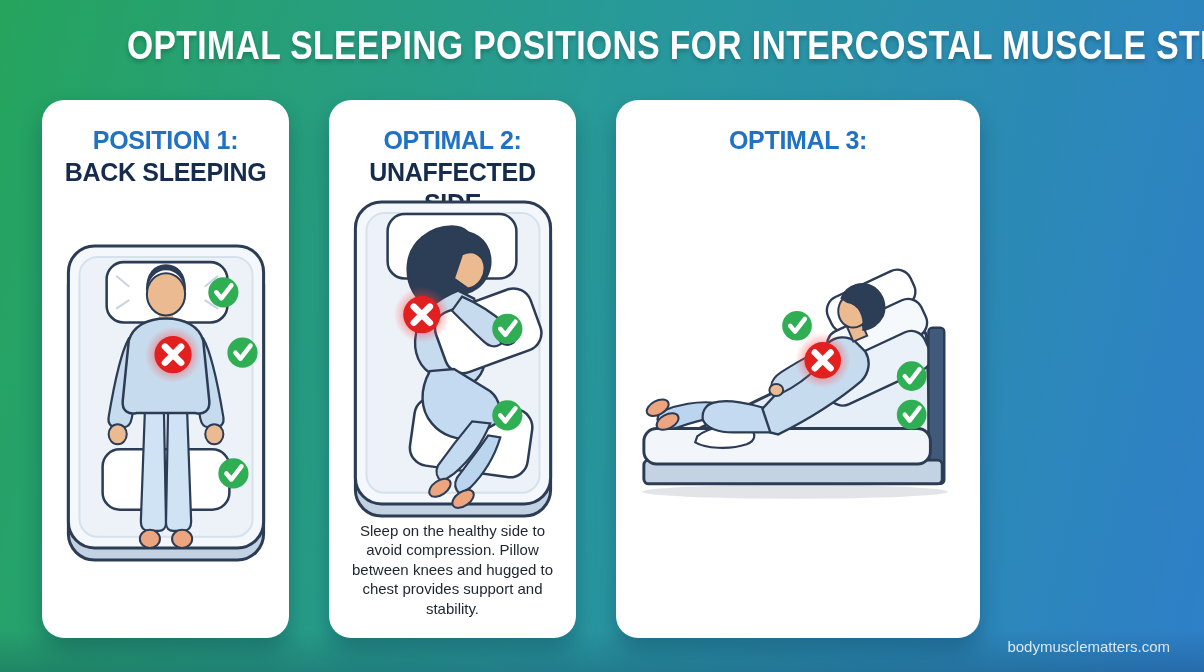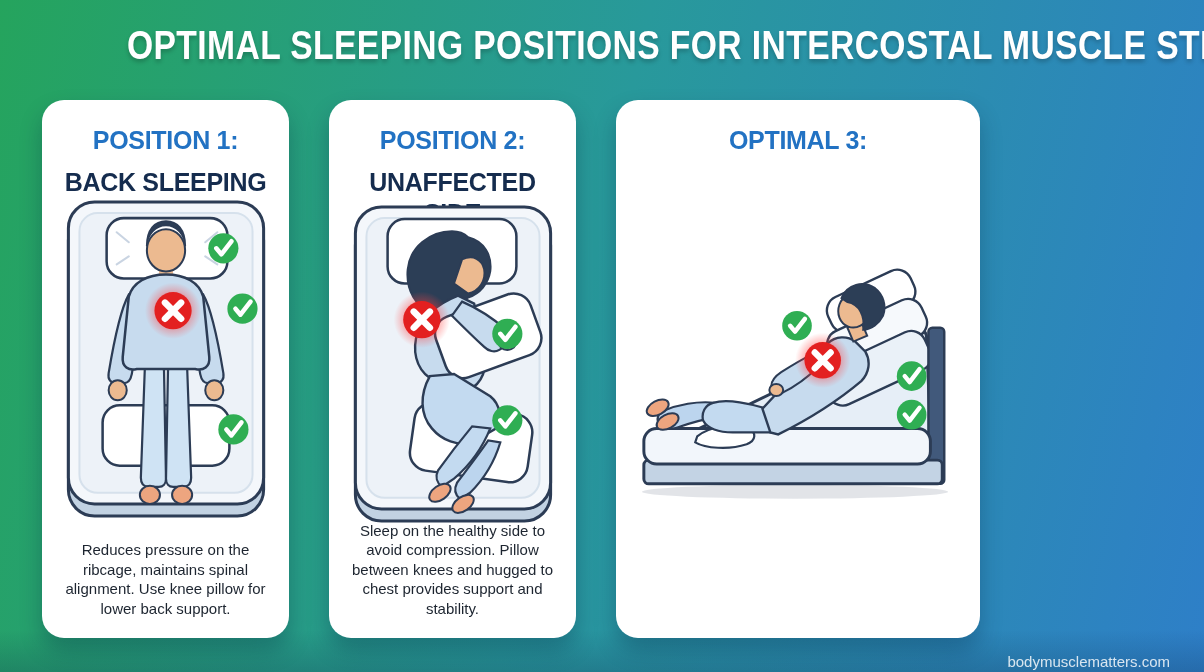--- a/index.html
+++ b/index.html
@@ -18,24 +18,24 @@
   .title{display:inline-block;font-size:41px;font-weight:800;color:#ffffff;white-space:nowrap;
         letter-spacing:.5px;transform:scaleX(.82);transform-origin:50% 50%;
         text-shadow:0 3px 5px rgba(0,0,0,.22);}
   .cards{position:absolute;top:100px;left:42px;width:938px;height:538px;display:flex;gap:40px;}
   .card{flex:1;background:var(--c-card-white);border-radius:22px;
         box-shadow:0 12px 22px rgba(5,30,60,.28);
         display:flex;flex-direction:column;align-items:center;
         padding:26px 16px 20px;}
   .pos-label{color:var(--c-position-label-blue);font-size:25px;font-weight:800;letter-spacing:-.3px;text-align:center;}
   .pos-title{color:var(--c-heading-navy);font-size:25px;font-weight:800;letter-spacing:-.3px;
-        text-align:center;line-height:1.22;max-width:262px;margin-top:12px;}
+        text-align:center;line-height:1.22;max-width:262px;margin-top:2px;}
   .illustration{flex:1;display:flex;align-items:center;justify-content:center;width:100%;min-height:0;}
   .desc{color:var(--c-body-text);font-size:15px;line-height:1.3;text-align:center;max-width:318px;margin-top:20px;}
-  .footer{position:absolute;right:34px;bottom:2px;color:rgba(255,255,255,.82);font-size:15px;}
+  .footer{position:absolute;right:34px;bottom:17px;color:rgba(255,255,255,.82);font-size:15px;}
   svg{display:block;}
 </style>
 </head>
 <body>
 
 <svg width="0" height="0" style="position:absolute" aria-hidden="true">
   <defs>
     <radialGradient id="glow">
       <stop offset="0%" stop-color="#ff2a2a" stop-opacity=".9"></stop>
       <stop offset="55%" stop-color="#ff3b3b" stop-opacity=".45"></stop>
@@ -86,25 +86,24 @@
             <ellipse cx="87" cy="295" rx="10" ry="9" fill="#eda57f" stroke="#2c3c55" stroke-width="2"></ellipse>
             <ellipse cx="119" cy="295" rx="10" ry="9" fill="#eda57f" stroke="#2c3c55" stroke-width="2"></ellipse>
             <path d="M103,76 C84,76 70,84 66,98 L60,158 C59,168 66,172 74,170 L132,170 C140,172 147,168 146,158 L140,98 C136,84 122,76 103,76 Z" fill="#c7dbee" stroke="#2c3c55" stroke-width="2.5"></path>
           </g>
           <use href="#sym-cross" transform="translate(110,112)"></use>
           <use href="#sym-check" transform="translate(160,50)"></use>
           <use href="#sym-check" transform="translate(179,110)"></use>
           <use href="#sym-check" transform="translate(170,230)"></use>
         </svg>
       </div>
-      <p class="desc">Reduces pressure on the ribcage, maintains spinal alignment. Use knee pillow for lower back support.</p>
     </div>
 
     <div class="card">
-      <div class="pos-label">POSITION 2:</div>
+      <div class="pos-label">OPTIMAL 2:</div>
       <div class="pos-title">UNAFFECTED SIDE</div>
       <div class="illustration">
         <svg width="208" height="322" viewBox="0 0 206 320">
           <rect x="6" y="16" width="194" height="300" rx="26" fill="#c2d2e2" stroke="#2c3c55" stroke-width="3"></rect>
           <rect x="6" y="4" width="194" height="300" rx="26" fill="#f4f7fb" stroke="#2c3c55" stroke-width="3"></rect>
           <rect x="17" y="15" width="172" height="278" rx="18" fill="#edf2f8" stroke="#d6e1ec" stroke-width="2"></rect>
           <rect x="38" y="16" width="128" height="64" rx="17" fill="#ffffff" stroke="#2c3c55" stroke-width="2.5"></rect>
           <rect x="62" y="204" width="118" height="68" rx="18" transform="rotate(8 121 238)" fill="#ffffff" stroke="#2c3c55" stroke-width="2.5"></rect>
           <g>
             <path d="M118,34 C134,38 142,52 140,68 C138,80 130,90 118,94 L84,112 C66,104 56,86 58,66 C60,44 80,28 102,28 C108,28 114,30 118,34 Z" fill="#2c3e56" stroke="#2c3c55" stroke-width="2"></path>

